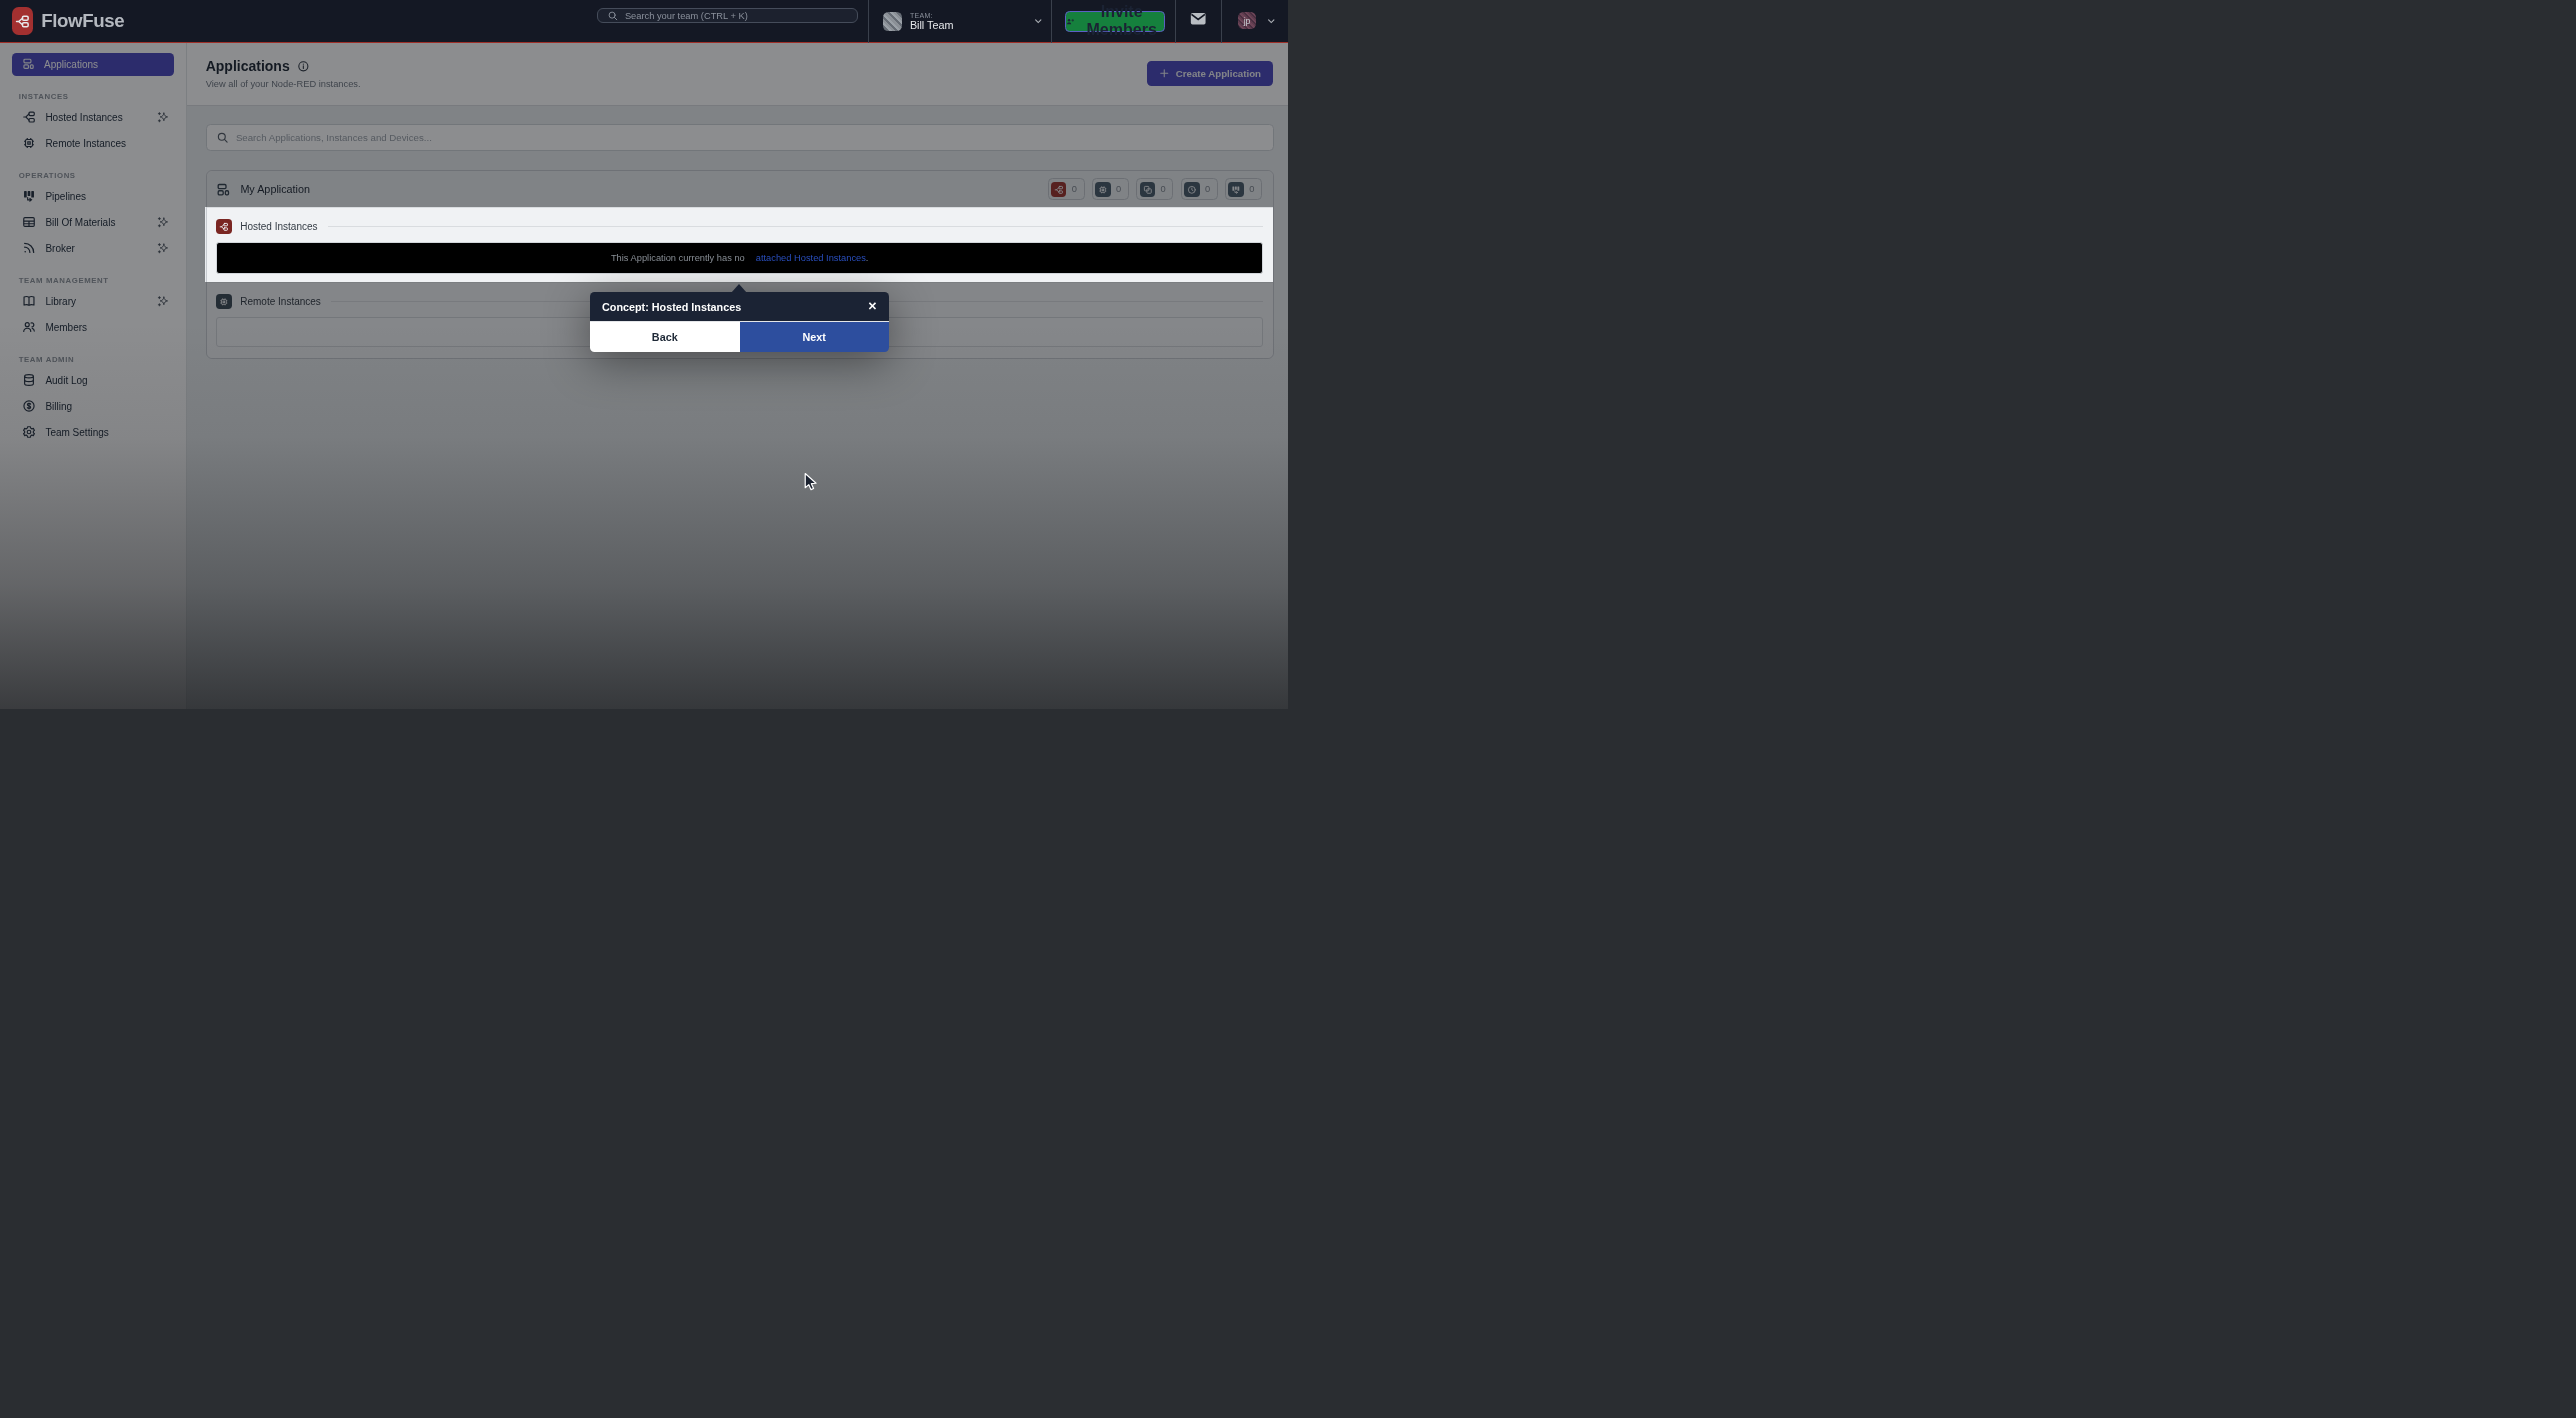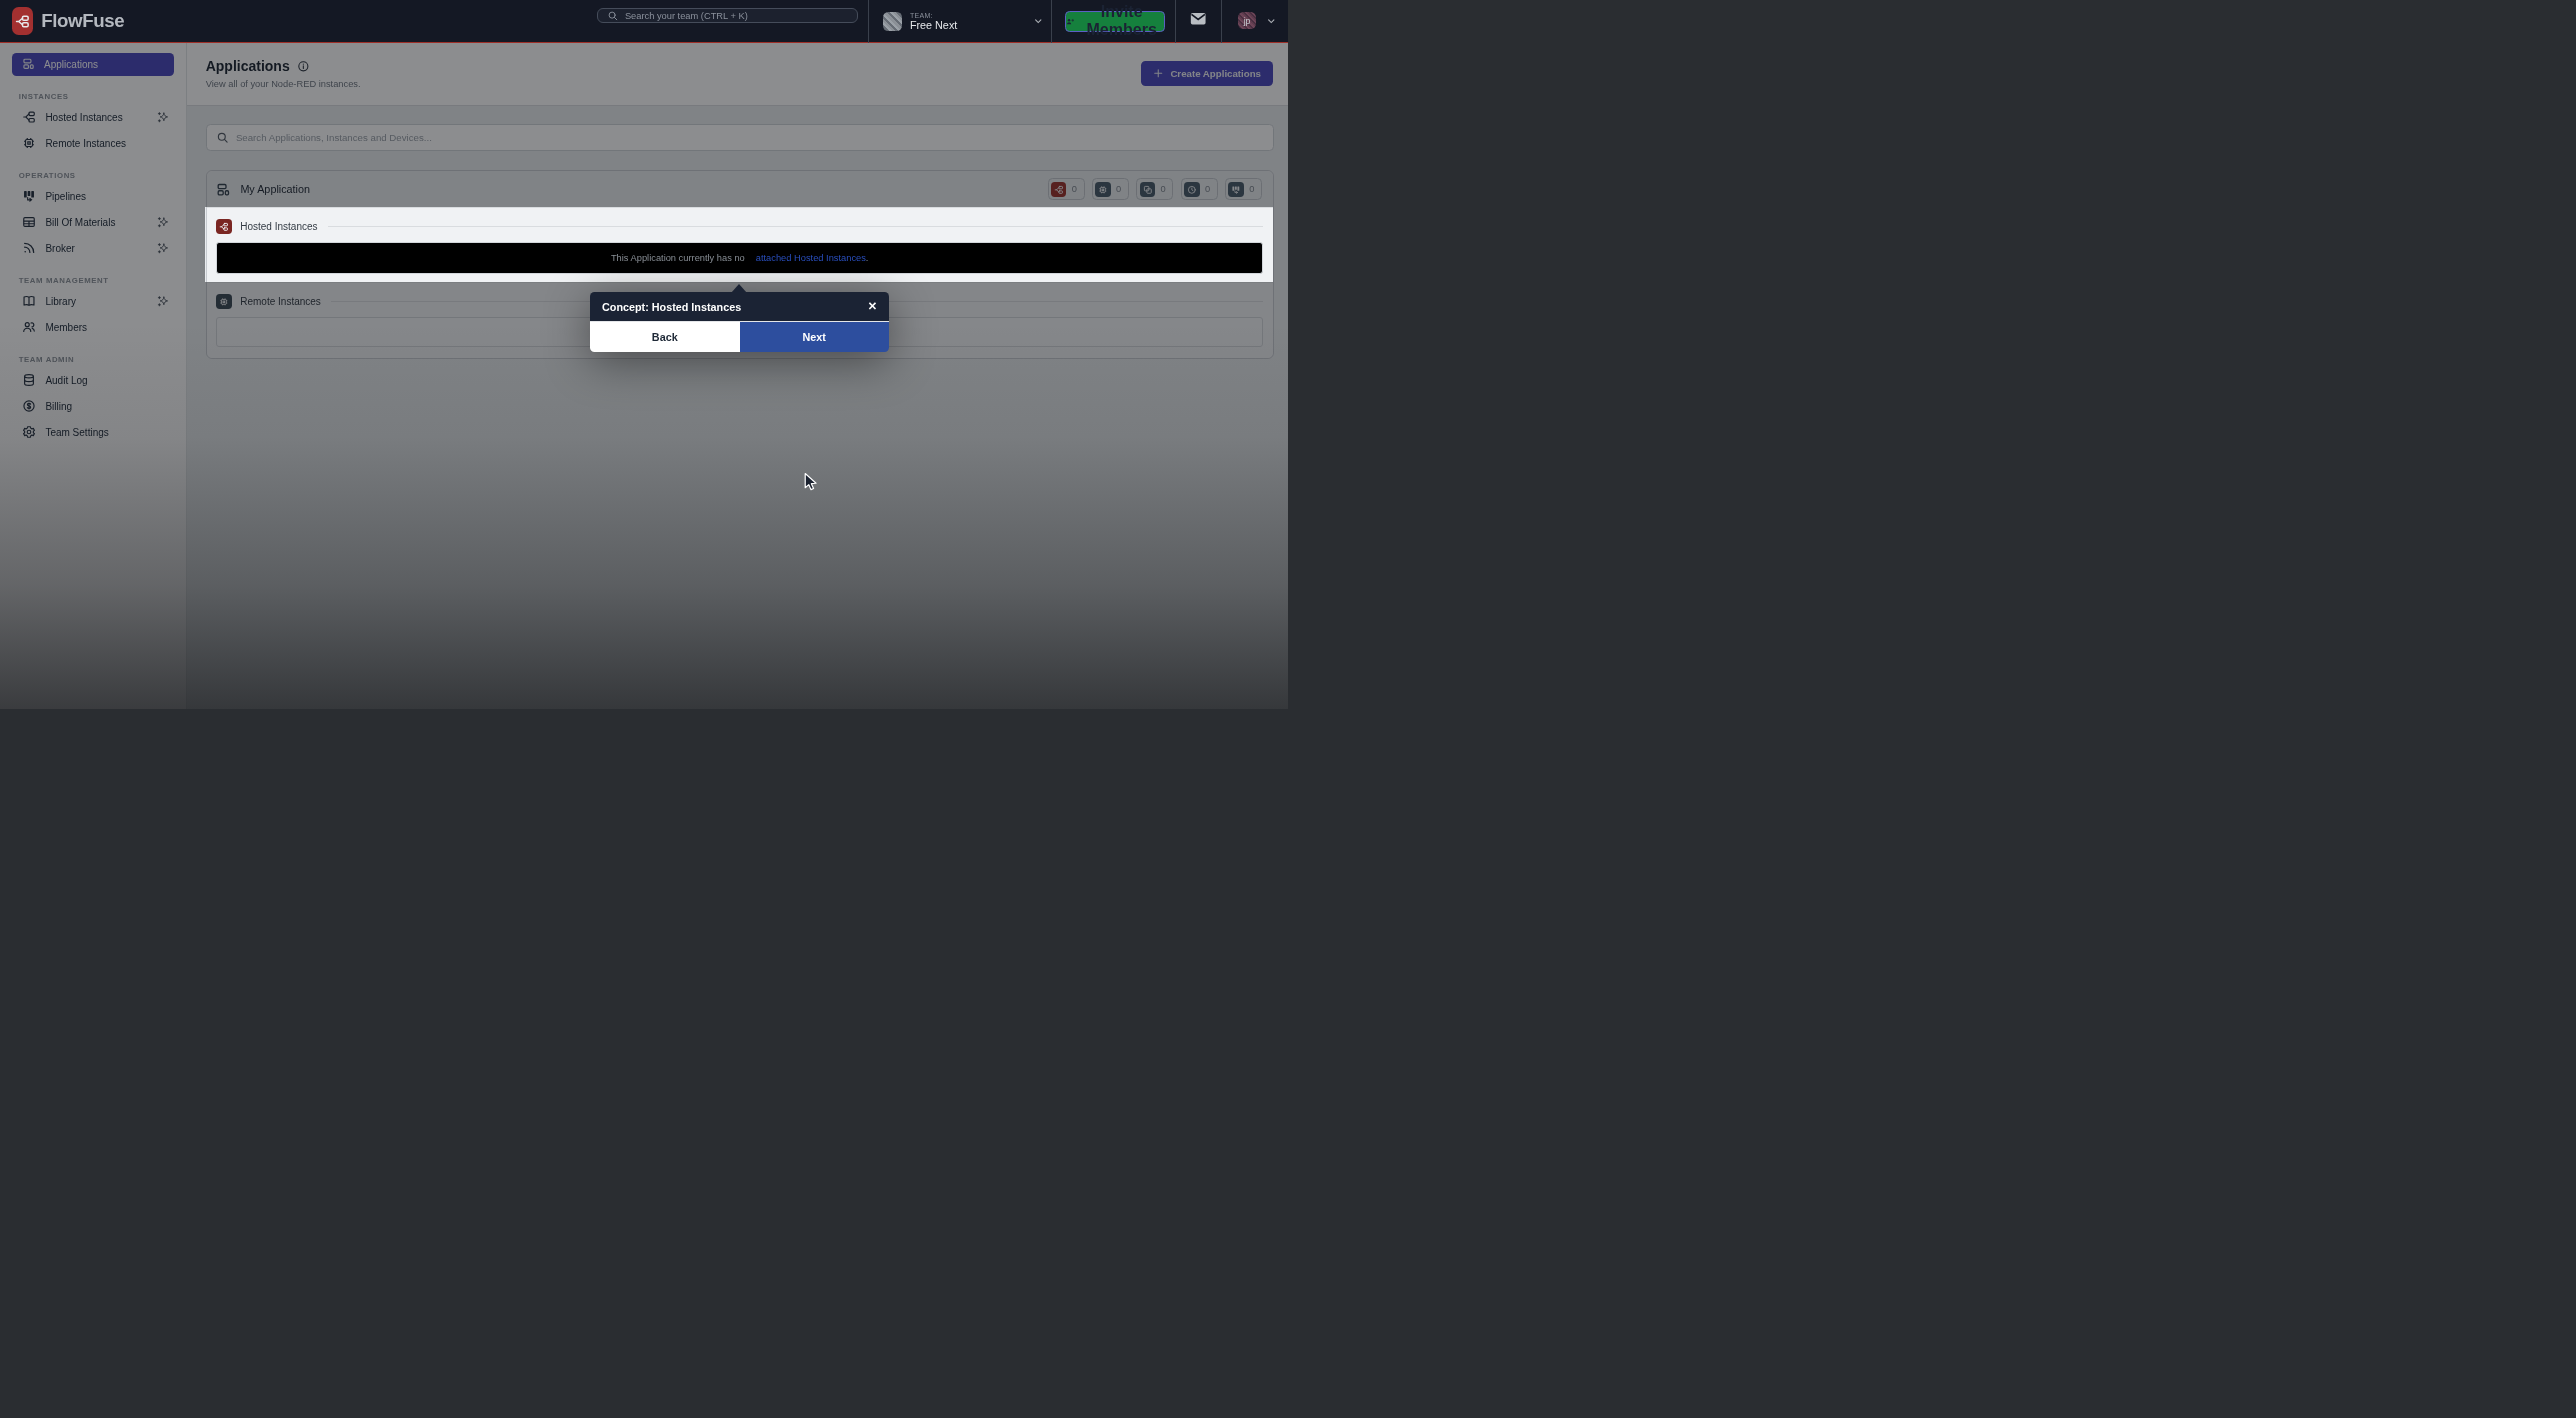--- a/index.html
+++ b/index.html
@@ -132,21 +132,21 @@
             <path d="M16 16 L21 21"></path>
         </svg>
       </span>
       <span class="ph">Search your team (CTRL + K)</span>
     </div>
     <div class="nav-divider" style="left:868px"></div>
     <div class="team-sel">
       <span class="team-avatar"></span>
       <span>
         <div class="team-label">TEAM:</div>
-        <div class="team-name">Free Next</div>
+        <div class="team-name">Bill Team</div>
       </span>
     </div>
     <span class="nav-icon-btn" style="left:1033px; top:16.4px">
       <svg width="10.5" height="10.5" viewBox="0 0 24 24" stroke="#aeb2b8" stroke-width="2.6" fill="none" stroke-linecap="round">
           <path d="M6 9l6 6 6-6"></path>
         </svg>
     </span>
     <div class="nav-divider" style="left:1051px"></div>
     <button class="invite-btn" style="cursor:pointer">
       <svg width="11.2" height="11.2" viewBox="0 0 24 24" fill="#1b2334">
@@ -322,21 +322,21 @@
             <circle cx="12" cy="12" r="8.6"></circle>
               <path d="M12 11v5.2 M12 7.6v.4"></path>
           </svg>
         </span>
       </div>
       <div class="page-sub">View all of your Node-RED instances.</div>
       <button class="create-btn" style="border:none;cursor:pointer">
         <svg width="10.5" height="10.5" viewBox="0 0 24 24" stroke="#eceef2" stroke-width="2.4" fill="none" stroke-linecap="round">
             <path d="M12 4v16 M4 12h16"></path>
           </svg>
-        <span>Create Applications</span>
+        <span>Create Application</span>
       </button>
     </div>
 
     <div class="main-body">
       <div class="search-box">
         <span>
           <svg width="12.7" height="12.7" viewBox="0 0 24 24" stroke="#545c66" stroke-width="2.2" fill="none" stroke-linecap="round">
             <circle cx="11" cy="11" r="6.5"></circle>
               <path d="M16 16 L21 21"></path>
           </svg>

